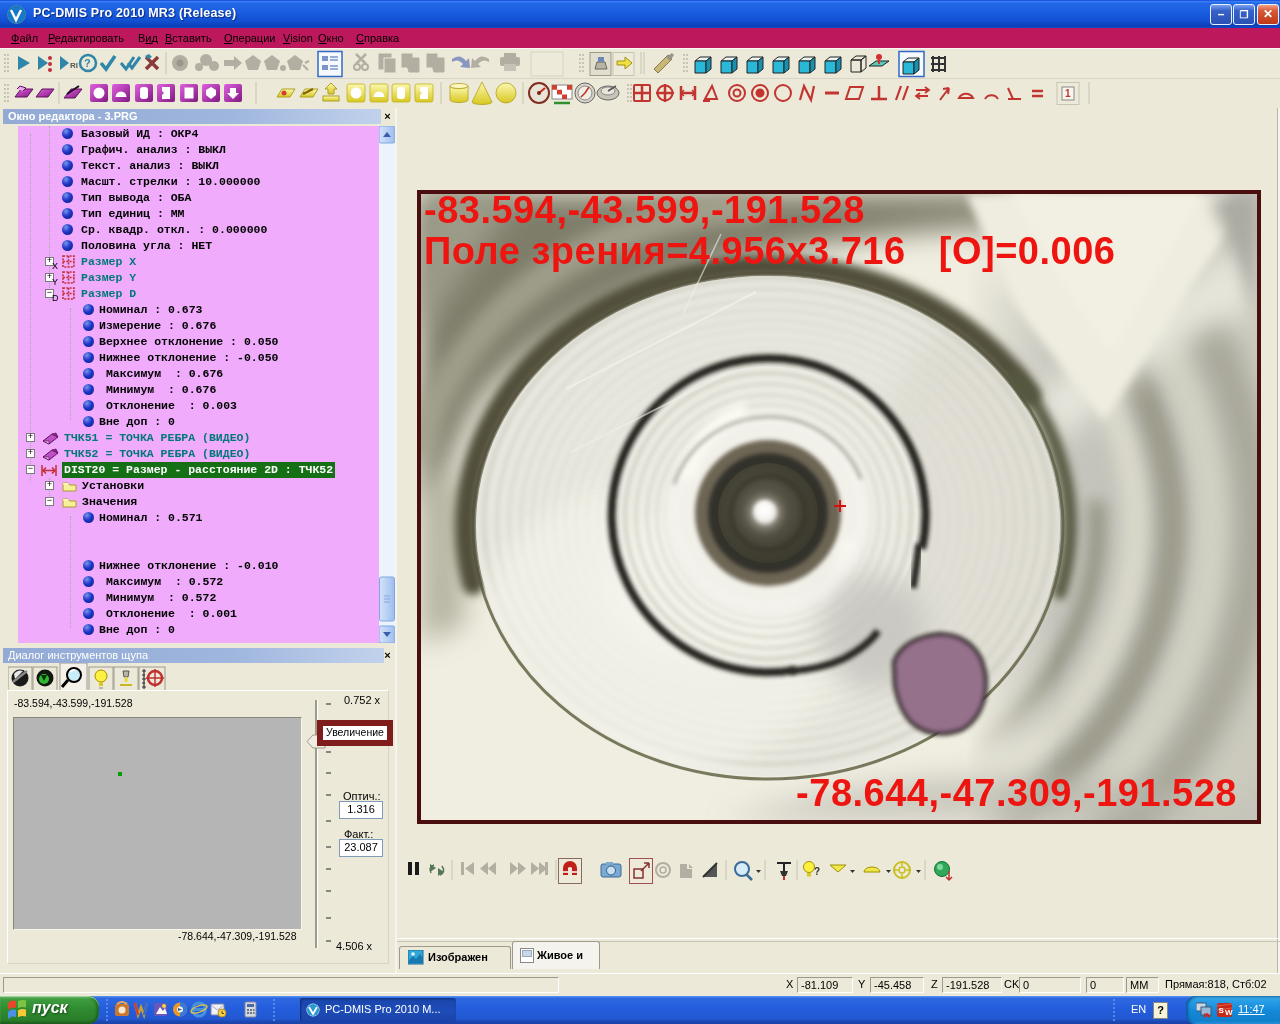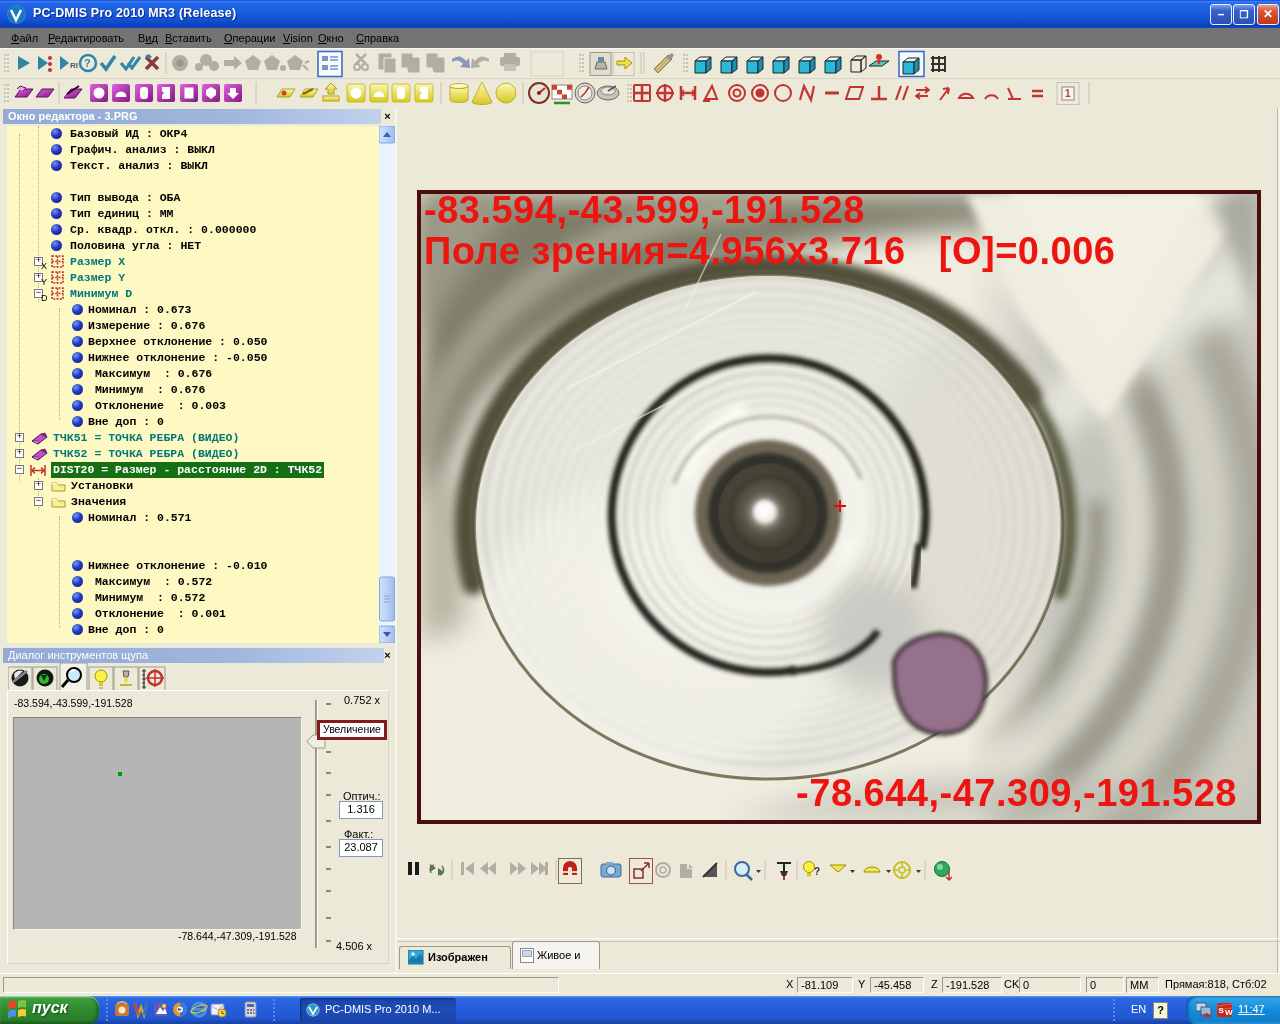--- a/index.html
+++ b/index.html
@@ -3,31 +3,31 @@
 <meta charset="utf-8">
 <style>
 html,body{margin:0;padding:0;width:1280px;height:1024px;overflow:hidden;background:#ECE9D8;
   font-family:"Liberation Sans",sans-serif;}
 .abs{position:absolute;}
 #titlebar{left:0;top:0;width:1280px;height:28px;
   background:linear-gradient(180deg,#0831D9 0%,#3A81F3 4%,#2268E8 12%,#1A5CE0 45%,#1150D2 75%,#0C3FB8 92%,#1148C8 100%);}
 #titletext{left:33px;top:6px;color:#fff;font-weight:bold;font-size:12.5px;letter-spacing:0.2px;text-shadow:1px 1px 1px #0A2A80;}
 .winbtn{top:4px;width:22px;height:21px;border-radius:3px;border:1px solid #E8F0FC;box-sizing:border-box;
   color:#fff;font-size:12px;text-align:center;line-height:19px;font-weight:bold;}
-#menubar{left:0;top:28px;width:1280px;height:20px;background:#737373;font-size:11px;color:#000;}
+#menubar{left:0;top:28px;width:1280px;height:20px;background:#be185d;font-size:11px;color:#000;}
 #menubar span{position:absolute;top:4px;}
 u{text-decoration:underline;}
 #tb1{left:0;top:48px;width:1280px;height:30px;background:#ECE9D8;border-top:1px solid #F8F7F4;box-sizing:border-box;}
 #tb2{left:0;top:78px;width:1280px;height:29px;background:#ECE9D8;border-top:1px solid #D8D4C8;box-sizing:border-box;}
 #client{left:0;top:107px;width:1280px;height:866px;background:#ECE9D8;}
 
 .ptitle{height:15px;background:linear-gradient(90deg,#92AAD4 0%,#9FB6DE 60%,#C2D2EC 100%);
   color:#fff;font-size:11px;padding-left:5px;line-height:15px;}
 
-#tree{left:7px;top:126px;width:377px;height:517px;background:#fef9c3;overflow:hidden;
+#tree{left:18px;top:126px;width:377px;height:517px;background:#f0abfc;overflow:hidden;
   font-family:"Liberation Mono",monospace;font-size:11.5px;font-weight:bold;}
 .trow{position:absolute;height:16px;line-height:16px;white-space:pre;}
 .pm{position:absolute;width:9px;height:9px;background:#fff;border:1px solid #7A7A7A;box-sizing:border-box;
   font-family:"Liberation Mono",monospace;font-size:9px;line-height:7px;text-align:center;font-weight:normal;color:#000;}
 .bullet{position:absolute;width:11px;height:11px;border-radius:50%;
   background:radial-gradient(circle at 35% 30%,#7A94E8 0%,#2038C8 45%,#0C1878 100%);}
 
 #statusbar{left:0;top:973px;width:1280px;height:23px;background:#ECE9D8;border-top:1px solid #fff;box-sizing:border-box;font-size:11px;}
 .scell{position:absolute;top:3px;height:16px;border:1px solid #9D9A8D;border-right-color:#fff;border-bottom-color:#fff;line-height:15px;padding-left:3px;box-sizing:border-box;}
 
@@ -342,20 +342,21 @@
 </div>
 <div id="tree" class="abs">
 <div style="position:absolute;left:12px;top:8px;width:1px;height:348px;border-left:1px dotted #A8A8A8"></div>
 <div style="position:absolute;left:31px;top:0;width:1px;height:176px;border-left:1px dotted #A8A8A8"></div>
 <div style="position:absolute;left:52px;top:182px;width:1px;height:112px;border-left:1px dotted #A8A8A8"></div>
 <div style="position:absolute;left:31px;top:352px;width:1px;height:32px;border-left:1px dotted #A8A8A8"></div>
 <div style="position:absolute;left:52px;top:390px;width:1px;height:112px;border-left:1px dotted #A8A8A8"></div>
 <div class="trow" style="left:0;top:0px;width:377px"><span class="bullet" style="left:44px;top:2px"></span><span style="position:absolute;left:63px">Базовый ИД : ОКР4</span></div>
 <div class="trow" style="left:0;top:16px;width:377px"><span class="bullet" style="left:44px;top:2px"></span><span style="position:absolute;left:63px">Графич. анализ : ВЫКЛ</span></div>
 <div class="trow" style="left:0;top:32px;width:377px"><span class="bullet" style="left:44px;top:2px"></span><span style="position:absolute;left:63px">Текст. анализ : ВЫКЛ</span></div>
+<div class="trow" style="left:0;top:48px;width:377px"><span class="bullet" style="left:44px;top:2px"></span><span style="position:absolute;left:63px">Масшт. стрелки : 10.000000</span></div>
 <div class="trow" style="left:0;top:64px;width:377px"><span class="bullet" style="left:44px;top:2px"></span><span style="position:absolute;left:63px">Тип вывода : ОБА</span></div>
 <div class="trow" style="left:0;top:80px;width:377px"><span class="bullet" style="left:44px;top:2px"></span><span style="position:absolute;left:63px">Тип единиц : ММ</span></div>
 <div class="trow" style="left:0;top:96px;width:377px"><span class="bullet" style="left:44px;top:2px"></span><span style="position:absolute;left:63px">Ср. квадр. откл. : 0.000000</span></div>
 <div class="trow" style="left:0;top:112px;width:377px"><span class="bullet" style="left:44px;top:2px"></span><span style="position:absolute;left:63px">Половина угла : НЕТ</span></div>
 <div class="trow" style="left:0;top:128px;width:377px"><span class="pm" style="left:27px;top:3px">+</span><span style="position:absolute;left:34px;top:4px;font-size:9px;font-family:Liberation Sans;font-weight:normal">X</span><svg style="position:absolute;left:44px;top:1px" width="13" height="13" viewBox="0 0 13 13">
         <g stroke="#C03030" stroke-width="1.6" stroke-dasharray="2 1.3" fill="none">
           <rect x="1" y="1" width="11" height="11"></rect>
           <path d="M6.5,1 v11 M1,6.5 h11"></path>
         </g>
       </svg><span style="position:absolute;left:63px;color:#007878">Размер X</span></div>
@@ -363,21 +364,21 @@
         <g stroke="#C03030" stroke-width="1.6" stroke-dasharray="2 1.3" fill="none">
           <rect x="1" y="1" width="11" height="11"></rect>
           <path d="M6.5,1 v11 M1,6.5 h11"></path>
         </g>
       </svg><span style="position:absolute;left:63px;color:#007878">Размер Y</span></div>
 <div class="trow" style="left:0;top:160px;width:377px"><span class="pm" style="left:27px;top:3px">−</span><span style="position:absolute;left:34px;top:4px;font-size:9px;font-family:Liberation Sans;font-weight:normal">D</span><svg style="position:absolute;left:44px;top:1px" width="13" height="13" viewBox="0 0 13 13">
         <g stroke="#C03030" stroke-width="1.6" stroke-dasharray="2 1.3" fill="none">
           <rect x="1" y="1" width="11" height="11"></rect>
           <path d="M6.5,1 v11 M1,6.5 h11"></path>
         </g>
-      </svg><span style="position:absolute;left:63px;color:#007878">Минимум D</span></div>
+      </svg><span style="position:absolute;left:63px;color:#007878">Размер D</span></div>
 <div class="trow" style="left:0;top:176px;width:377px"><span class="bullet" style="left:65px;top:2px"></span><span style="position:absolute;left:81px">Номинал : 0.673</span></div>
 <div class="trow" style="left:0;top:192px;width:377px"><span class="bullet" style="left:65px;top:2px"></span><span style="position:absolute;left:81px">Измерение : 0.676</span></div>
 <div class="trow" style="left:0;top:208px;width:377px"><span class="bullet" style="left:65px;top:2px"></span><span style="position:absolute;left:81px">Верхнее отклонение : 0.050</span></div>
 <div class="trow" style="left:0;top:224px;width:377px"><span class="bullet" style="left:65px;top:2px"></span><span style="position:absolute;left:81px">Нижнее отклонение : -0.050</span></div>
 <div class="trow" style="left:0;top:240px;width:377px"><span class="bullet" style="left:65px;top:2px"></span><span style="position:absolute;left:81px"> Максимум  : 0.676</span></div>
 <div class="trow" style="left:0;top:256px;width:377px"><span class="bullet" style="left:65px;top:2px"></span><span style="position:absolute;left:81px"> Минимум  : 0.676</span></div>
 <div class="trow" style="left:0;top:272px;width:377px"><span class="bullet" style="left:65px;top:2px"></span><span style="position:absolute;left:81px"> Отклонение  : 0.003</span></div>
 <div class="trow" style="left:0;top:288px;width:377px"><span class="bullet" style="left:65px;top:2px"></span><span style="position:absolute;left:81px">Вне доп : 0</span></div>
 <div class="trow" style="left:0;top:304px;width:377px"><span class="pm" style="left:8px;top:3px">+</span><svg style="position:absolute;left:24px;top:2px" width="17" height="13" viewBox="0 0 17 13">
         <path d="M1,9 L10,2 L16,5 L7,12 Z" fill="#C050C8" stroke="#601060"></path>
@@ -464,21 +465,21 @@
  <span style="position:absolute;left:14px;top:51px;font-size:10.5px">-83.594,-43.599,-191.528</span>
  <div style="position:absolute;left:13px;top:71px;width:287px;height:211px;background:#B5B5B5;border:1px solid #8A887C;border-right-color:#F8F6EC;border-bottom-color:#F8F6EC">
    <div style="position:absolute;left:104px;top:54px;width:4px;height:4px;background:#00A000"></div>
  </div>
  <span style="position:absolute;left:178px;top:284px;font-size:10.5px">-78.644,-47.309,-191.528</span>
 
  <div style="position:absolute;left:315px;top:54px;width:2px;height:248px;background:#9D9A8D;border-right:1px solid #fff"></div>
  <svg class="abs" style="left:305px;top:88px" width="22" height="16" viewBox="0 0 22 16">
    <path d="M8,1 L20,1 L20,14 L8,14 L2,7.5 Z" fill="#F0EEE0" stroke="#9D9A8D"></path>
  </svg>
- <div style="position:absolute;left:317px;top:74px;width:64px;height:14px;background:#fff;border:3px solid #7f1d1d;font-size:10.5px;text-align:center;line-height:13px">Увеличение</div>
+ <div style="position:absolute;left:317px;top:74px;width:64px;height:14px;background:#fff;border:6px solid #7f1d1d;font-size:10.5px;text-align:center;line-height:13px">Увеличение</div>
  <svg class="abs" style="left:326px;top:48px" width="8" height="256" viewBox="0 0 8 256">
   <g stroke="#666" stroke-width="1.5">
    <path d="M0,10 h5"></path>
         <path d="M0,58 h5"></path>
         <path d="M0,79 h5"></path>
         <path d="M0,101 h5"></path>
         <path d="M0,127 h5"></path>
         <path d="M0,153 h5"></path>
         <path d="M0,175 h5"></path>
         <path d="M0,197 h5"></path>
@@ -714,21 +715,21 @@
 
 <div class="abs" style="left:397px;top:938px;width:883px;height:2px;border-top:1px solid #fff;border-bottom:1px solid #C8C5B8"></div>
 <div class="abs" id="tab1" style="left:399px;top:946px;width:110px;height:22px;background:#ECE9D8;border:1px solid #9D9A8D;border-bottom:none;border-radius:3px 3px 0 0;font-size:11px;font-weight:bold;">
  <svg style="position:absolute;left:8px;top:3px" width="16" height="15" viewBox="0 0 16 15">
       <rect x="0" y="0" width="15" height="14" fill="#30A8D8" stroke="#1A6A98"></rect>
       <path d="M1,10 l4,-4 3,3 4,-5 3,4 v5 h-14 Z" fill="#1878B0"></path>
       <circle cx="5" cy="4" r="1.8" fill="#E8F4FC"></circle>
     </svg>
  <span style="position:absolute;left:28px;top:4px">Изображен</span>
   </div>
-<div class="abs" id="tab2" style="left:512px;top:941px;width:86px;height:27px;background:#F4F3EE;border:1px solid #9D9A8D;border-bottom:none;border-radius:3px 3px 0 0;font-size:11px;font-weight:normal;">
+<div class="abs" id="tab2" style="left:512px;top:941px;width:86px;height:27px;background:#F4F3EE;border:1px solid #9D9A8D;border-bottom:none;border-radius:3px 3px 0 0;font-size:11px;font-weight:bold;">
  <svg style="position:absolute;left:7px;top:6px" width="15" height="15" viewBox="0 0 15 15">
       <rect x="0.5" y="0.5" width="13" height="14" fill="#fff" stroke="#888"></rect>
       <rect x="2.5" y="2.5" width="9" height="6" fill="#C8D8E8" stroke="#98A8B8"></rect>
     </svg>
  <span style="position:absolute;left:24px;top:7px">Живое и</span>
   </div>
 
 <div id="statusbar" class="abs">
  <div class="scell" style="left:3px;width:556px;"></div>
  <span style="position:absolute;left:786px;top:4px">X</span>

